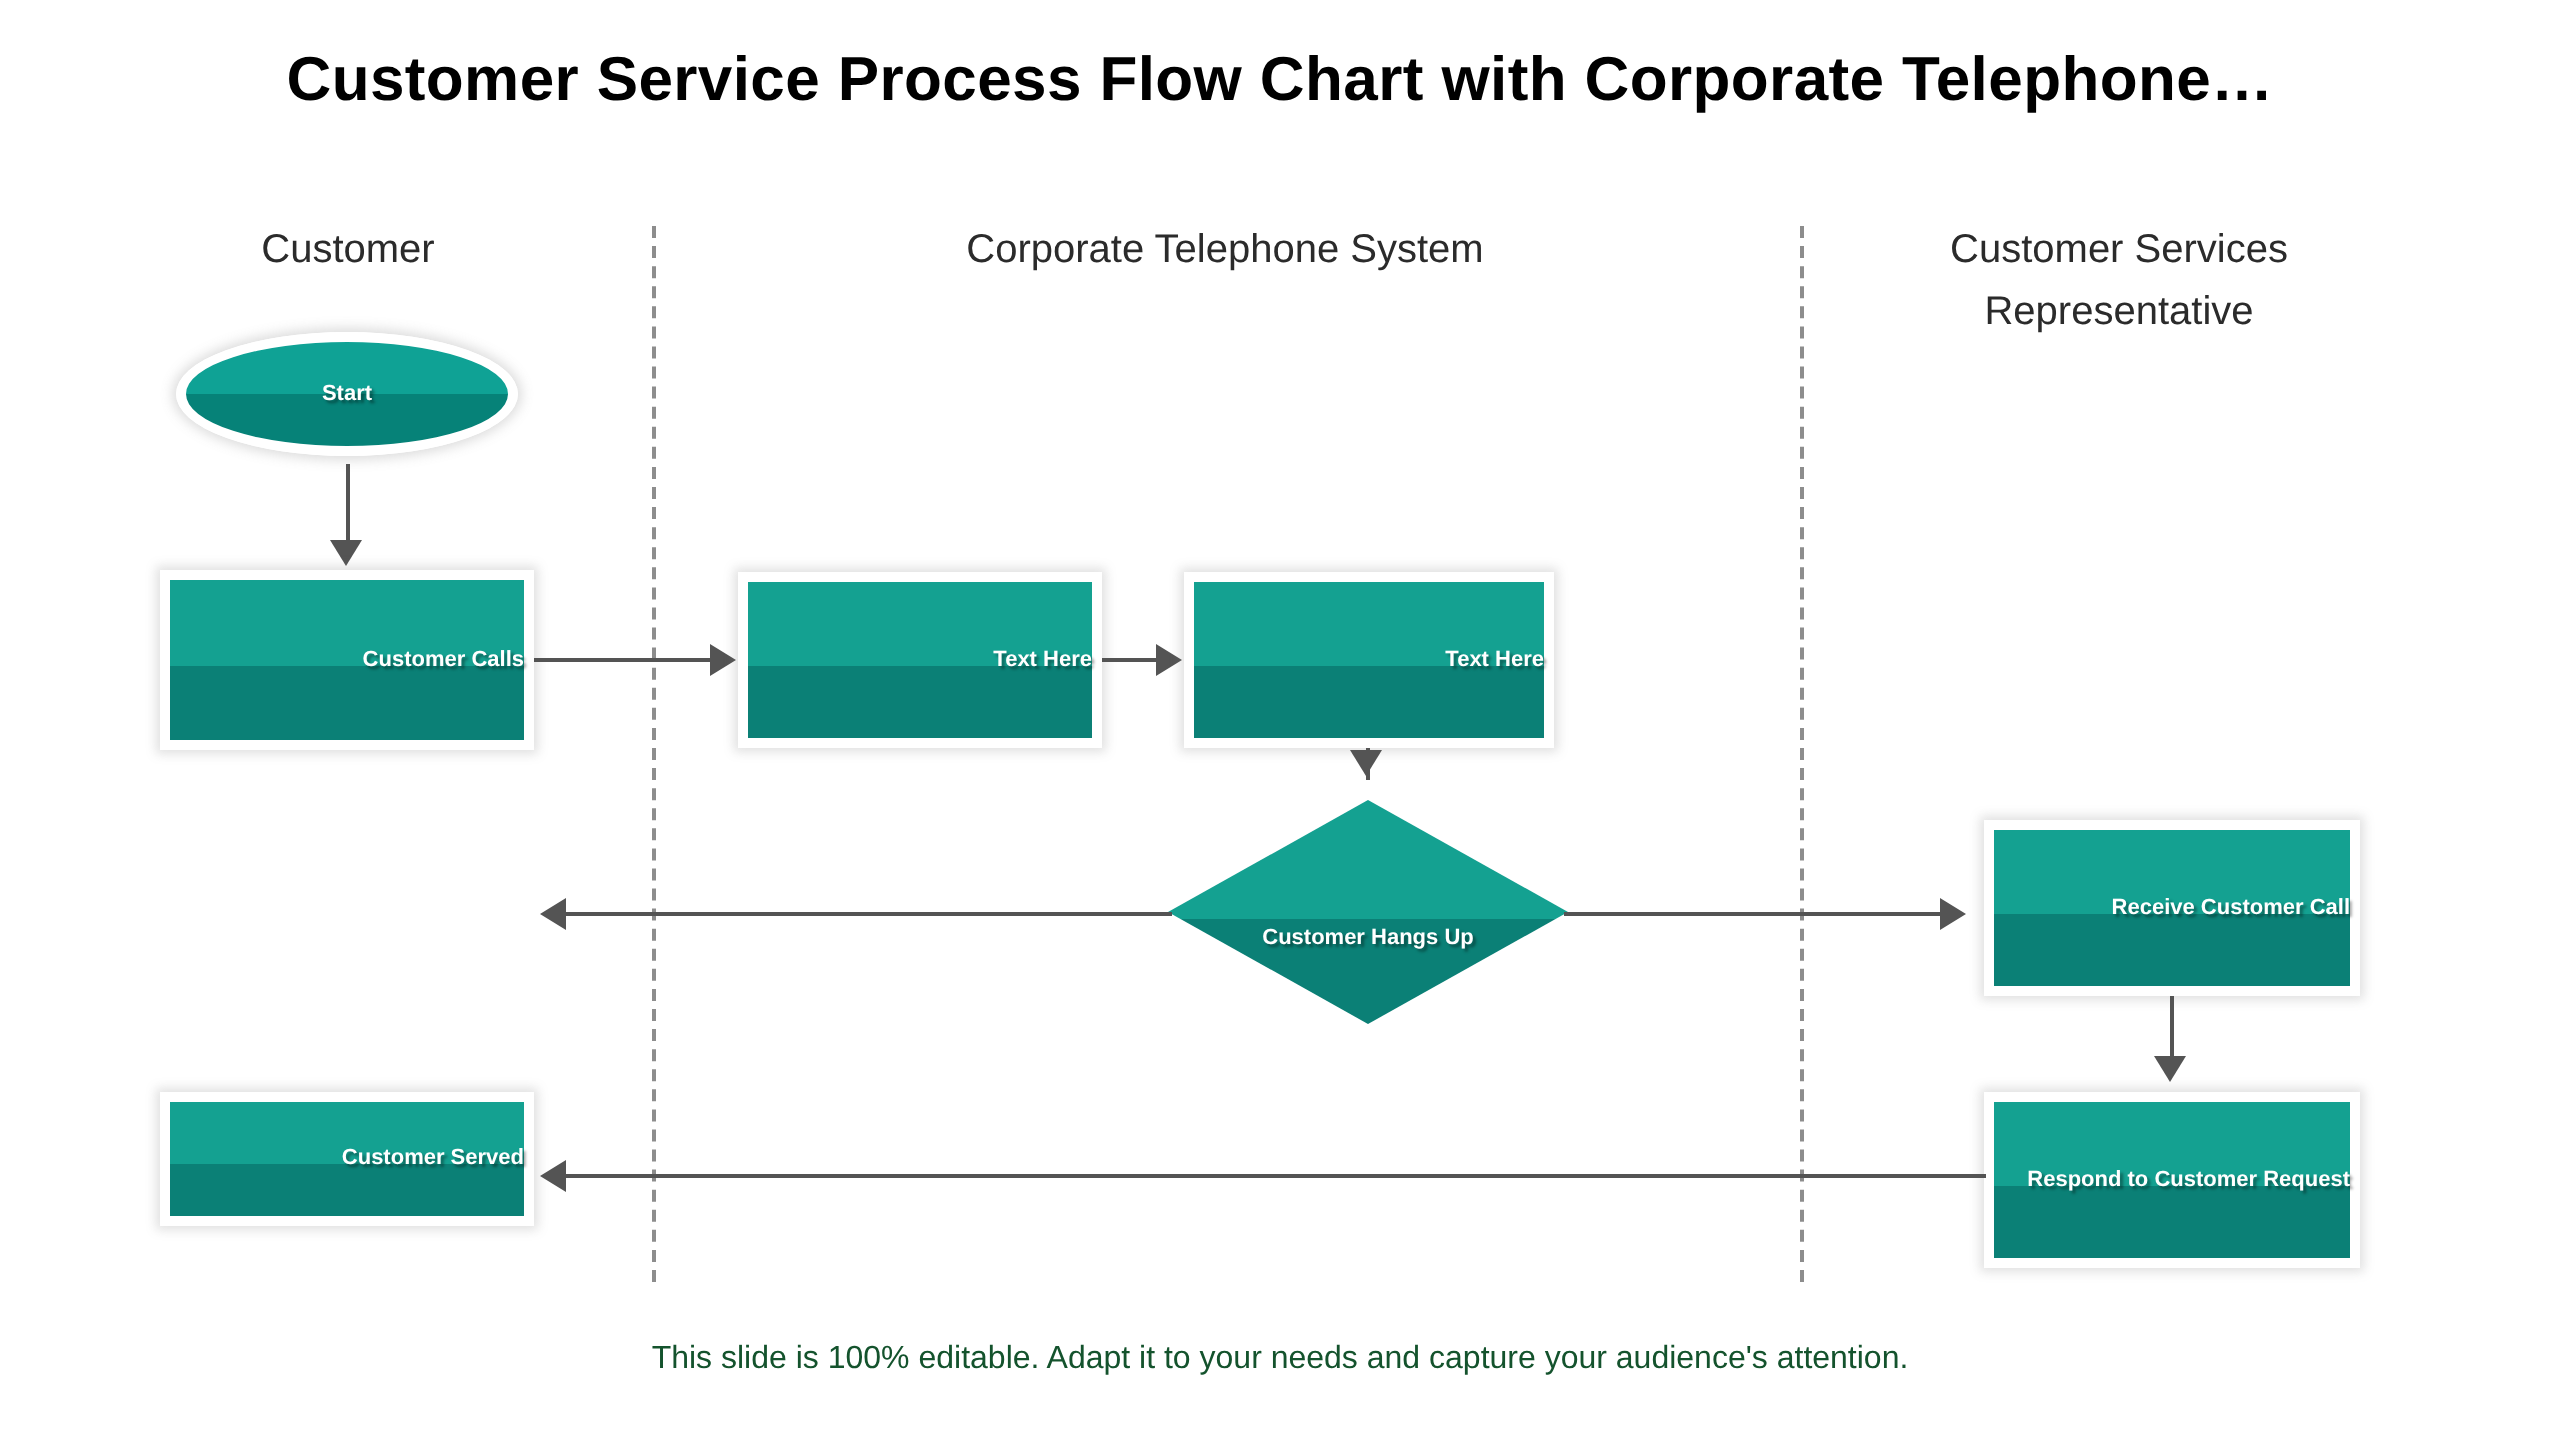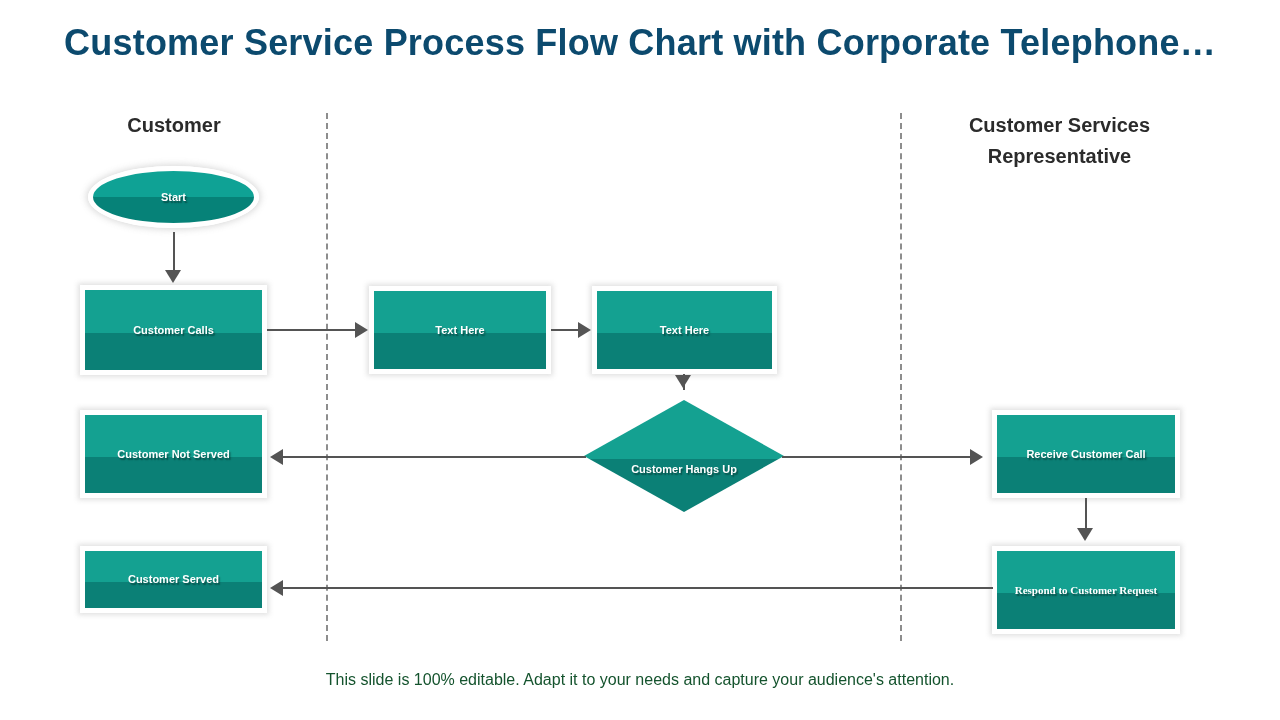--- a/index.html
+++ b/index.html
@@ -19,34 +19,34 @@
     background: #ffffff;
   }
 
   
   #title {
     position: absolute;
     left: 60px;
     top: 22px;
     width: 1160px;
     text-align: center;
-    font-size: 36px;
+    font-size: 31px;
     font-weight: bold;
-    color: #0c4a6e;
+    color: #000000;
     letter-spacing: 0.2px;
     white-space: nowrap;
     overflow: hidden;
   }
 
   
   .lane-header {
     position: absolute;
     text-align: center;
     font-size: 20px;
-    font-weight: bold;
+    font-weight: normal;
     color: #2b2b2b;
     line-height: 1.55;
   }
   #lane-head-0 { left: 40px;  top: 110px; width: 268px; }
   #lane-head-1 { left: 340px; top: 110px; width: 545px; }
   #lane-head-2 { left: 912px; top: 110px; width: 295px; }
 
   
   .lane-divider {
     position: absolute;
@@ -73,20 +73,21 @@
   }
 
   
   .node.box {
     background:
       linear-gradient(to bottom,
         #14a191 0%, #14a191 54%,
         #0b8076 54%, #0b8076 100%);
     border: 5px solid #ffffff;
     box-shadow: 0 0 5px 2px rgba(120,120,120,0.22);
+    justify-content: flex-end;
   }
   .node.box .label { position: relative; z-index: 2; }
 
   
   .node.ellipse {
     border-radius: 50%;
     background:
       linear-gradient(to bottom,
         #0fa295 0%, #0fa295 50%,
         #068278 50%, #068278 100%);
@@ -158,39 +159,37 @@
   }
 </style>
 </head>
 <body>
 
 <div id="slide">
 
   <div id="title">Customer Service Process Flow Chart with Corporate Telephone…</div>
 
   <div class="lane-header" id="lane-head-0">Customer</div>
+  <div class="lane-header" id="lane-head-1">Corporate Telephone System</div>
   <div class="lane-header" id="lane-head-2">Customer Services Representative</div>
 
   <div class="lane-divider" id="divider-0"></div>
   <div class="lane-divider" id="divider-1"></div>
 
   <div class="node ellipse" style="left:88px; top:166px; width:171px; height:62px;">
     <span class="label">Start</span>
   </div>
 
   <div class="conn v" style="left:173px; top:232px; height:40px;"></div>
   <div class="arrowhead down" style="left:165px; top:270px;"></div>
 
   <div class="node box" style="left:80px; top:285px; width:187px; height:90px;">
     <span class="label">Customer Calls</span>
   </div>
 
-  <div class="node box" style="left:80px; top:410px; width:187px; height:88px;">
-    <span class="label">Customer Not Served</span>
-  </div>
 
   <div class="node box" style="left:80px; top:546px; width:187px; height:67px;">
     <span class="label">Customer Served</span>
   </div>
 
   <div class="conn h" style="left:267px; top:329px; width:90px;"></div>
   <div class="arrowhead right" style="left:355px; top:322px;"></div>
 
   <div class="node box" style="left:369px; top:286px; width:182px; height:88px;">
     <span class="label">Text Here</span>
@@ -218,21 +217,21 @@
   <div class="conn h" style="left:782px; top:456px; width:190px;"></div>
   <div class="arrowhead right" style="left:970px; top:449px;"></div>
 
   <div class="node box" style="left:992px; top:410px; width:188px; height:88px;">
     <span class="label">Receive Customer Call</span>
   </div>
 
   <div class="conn v" style="left:1085px; top:498px; height:35px;"></div>
   <div class="arrowhead down" style="left:1077px; top:528px;"></div>
 
-  <div class="node box" style="left:992px; top:546px; width:188px; height:88px;font-family:Liberation Serif, serif;">
+  <div class="node box" style="left:992px; top:546px; width:188px; height:88px;">
     <span class="label">Respond to Customer Request</span>
   </div>
 
   <div class="conn h" style="left:281px; top:587px; width:712px;"></div>
   <div class="arrowhead left" style="left:270px; top:580px;"></div>
 
   <div id="footer">This slide is 100% editable. Adapt it to your needs and capture your audience's attention.</div>
 
 </div>
 

